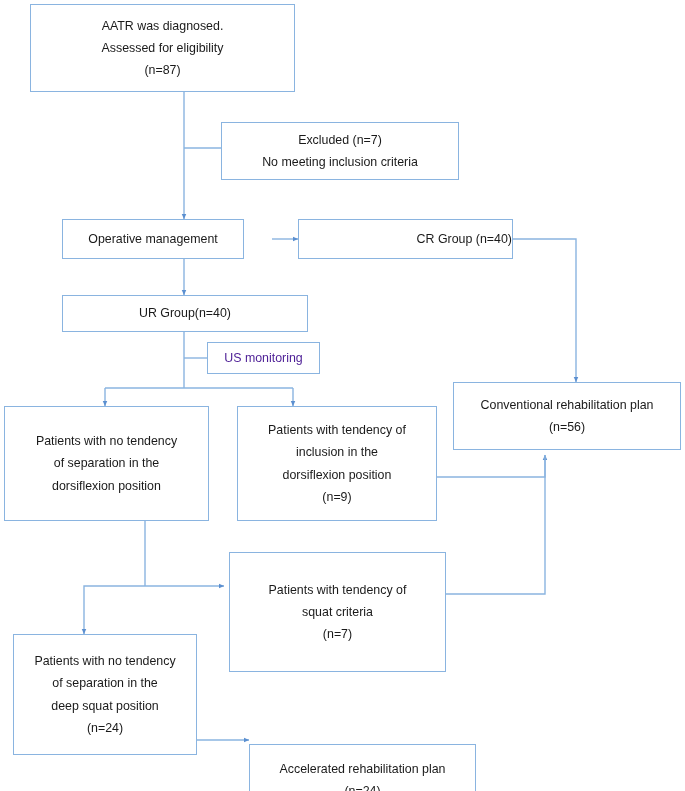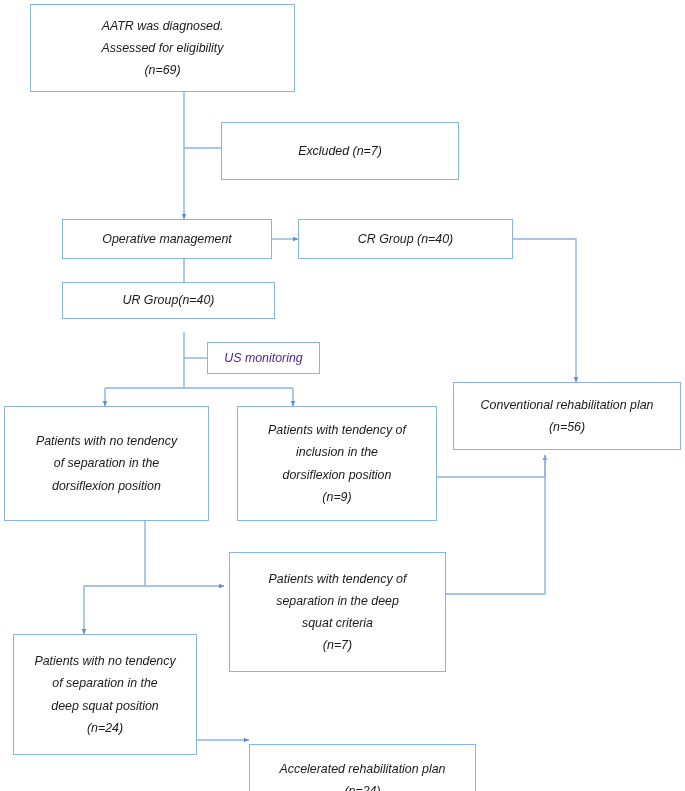--- a/index.html
+++ b/index.html
@@ -39,21 +39,20 @@
     display: flex;
     flex-direction: column;
     align-items: center;
     justify-content: center;
     z-index: 2;
   }
   .node .line {
     display: block;
     width: 100%;
     white-space: nowrap;
-    font-style: italic;
   }
 </style>
 </head>
 <body>
 
 <div id="flow-root">
 
   <svg id="connectors" viewBox="0 0 685 791">
     <defs>
       <marker id="arrow" markerWidth="7" markerHeight="7" refX="5.4" refY="3" orient="auto" markerUnits="userSpaceOnUse">
@@ -88,36 +87,37 @@
 
       <path d="M446,594 L545,594 L545,455"></path>
 
       <path d="M197,740 L249,740" marker-end="url(#arrow)"></path>
     </g>
   </svg>
 
   <div class="node" style="left: 30px; top: 4px; width: 265px; height: 88px; border-color: rgb(138, 180, 224); color: rgb(26, 26, 26);">
     <span class="line">AATR was diagnosed.</span>
     <span class="line">Assessed for eligibility</span>
-    <span class="line">(n=69)</span>
+    <span class="line">(n=87)</span>
   </div>
 
   <div class="node" style="left: 221px; top: 122px; width: 238px; height: 58px; border-color: rgb(138, 180, 224); color: rgb(26, 26, 26);">
     <span class="line">Excluded (n=7)</span>
+    <span class="line">No meeting inclusion criteria</span>
   </div>
 
-  <div class="node" style="left: 62px; top: 219px; width: 210px; height: 40px; border-color: rgb(138, 180, 224); color: rgb(26, 26, 26);">
+  <div class="node" style="left: 62px; top: 219px; width: 182px; height: 40px; border-color: rgb(138, 180, 224); color: rgb(26, 26, 26);">
     <span class="line">Operative management</span>
   </div>
 
-  <div class="node" style="left: 298px; top: 219px; width: 215px; height: 40px; border-color: rgb(138, 180, 224); color: rgb(26, 26, 26);">
+  <div class="node" style="left: 298px; top: 219px; width: 215px; height: 40px; border-color: rgb(138, 180, 224); color: rgb(26, 26, 26); text-align: right;">
     <span class="line">CR Group (n=40)</span>
   </div>
 
-  <div class="node" style="left: 62px; top: 282px; width: 213px; height: 37px; border-color: rgb(138, 180, 224); color: rgb(26, 26, 26);">
+  <div class="node" style="left: 62px; top: 295px; width: 246px; height: 37px; border-color: rgb(138, 180, 224); color: rgb(26, 26, 26);">
     <span class="line">UR Group(n=40)</span>
   </div>
 
   <div class="node" style="left: 207px; top: 342px; width: 113px; height: 32px; border-color: rgb(138, 180, 224); color: #4c1d95;">
     <span class="line">US monitoring</span>
   </div>
 
   <div class="node" style="left: 4px; top: 406px; width: 205px; height: 115px; padding: 0px 8px; border-color: rgb(138, 180, 224); color: rgb(26, 26, 26);">
     <span class="line">Patients with no tendency</span>
     <span class="line">of separation in the</span>
@@ -131,21 +131,20 @@
     <span class="line">(n=9)</span>
   </div>
 
   <div class="node" style="left: 453px; top: 382px; width: 228px; height: 68px; border-color: rgb(138, 180, 224); color: rgb(26, 26, 26);">
     <span class="line">Conventional rehabilitation plan</span>
     <span class="line">(n=56)</span>
   </div>
 
   <div class="node" style="left: 229px; top: 552px; width: 217px; height: 120px; padding: 0px 8px; border-color: rgb(138, 180, 224); color: rgb(26, 26, 26);">
     <span class="line">Patients with tendency of</span>
-    <span class="line">separation in the deep</span>
     <span class="line">squat criteria</span>
     <span class="line">(n=7)</span>
   </div>
 
   <div class="node" style="left: 13px; top: 634px; width: 184px; height: 121px; padding: 0px 4px; border-color: rgb(138, 180, 224); color: rgb(26, 26, 26);">
     <span class="line">Patients with no tendency</span>
     <span class="line">of separation in the</span>
     <span class="line">deep squat position</span>
     <span class="line">(n=24)</span>
   </div>

